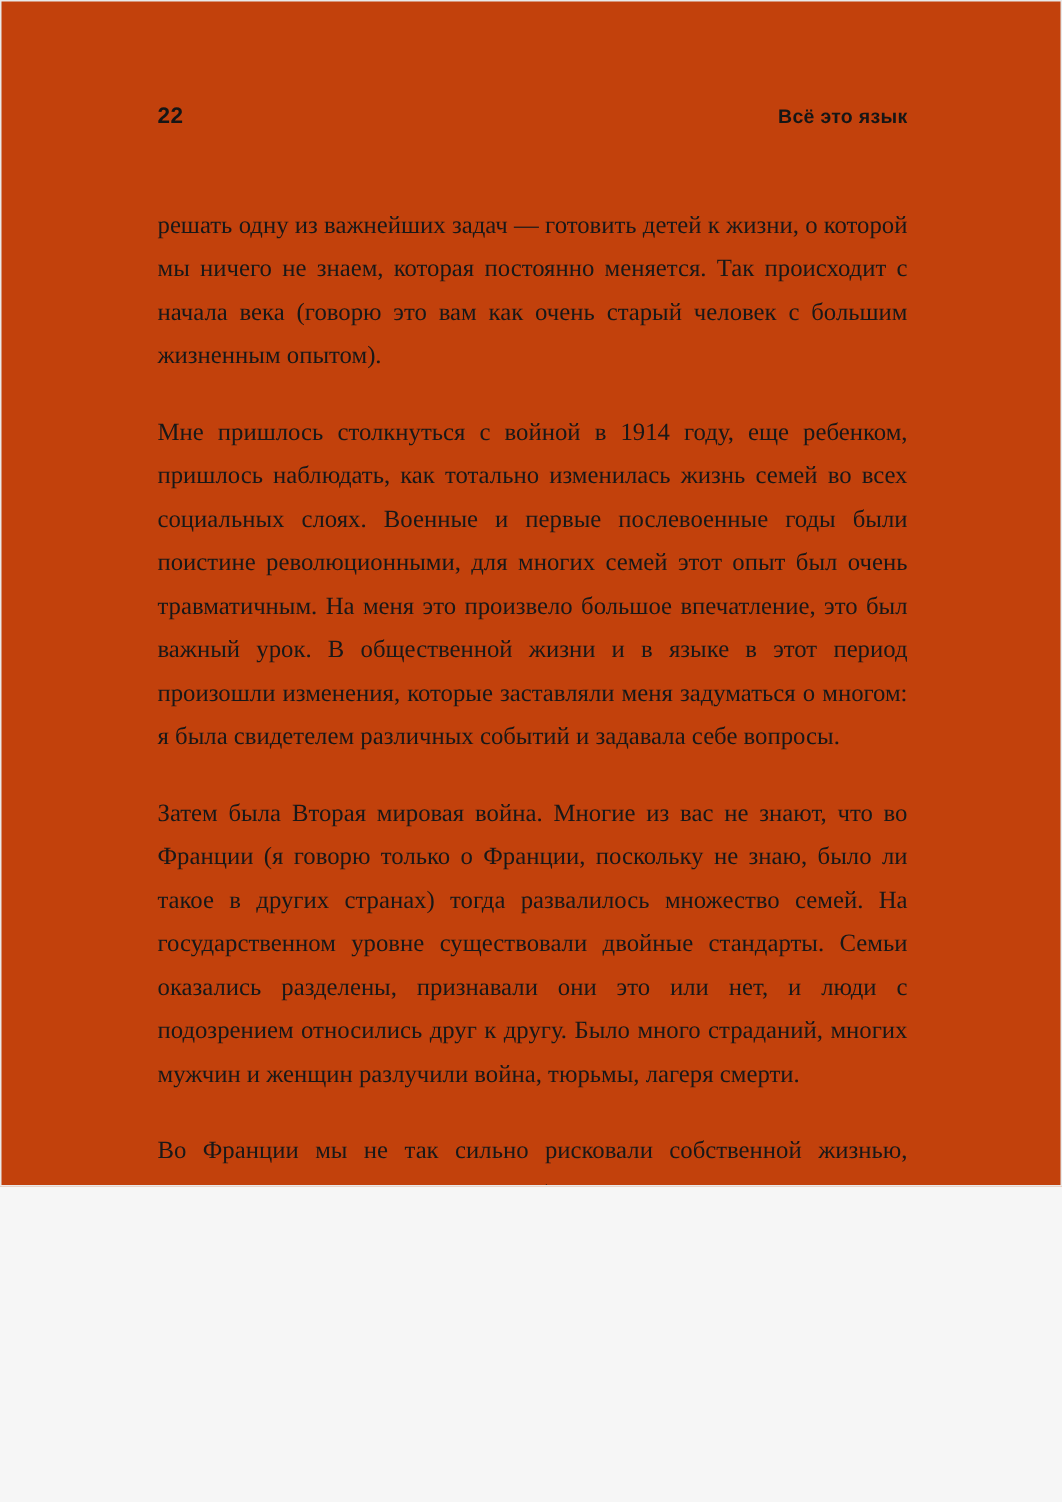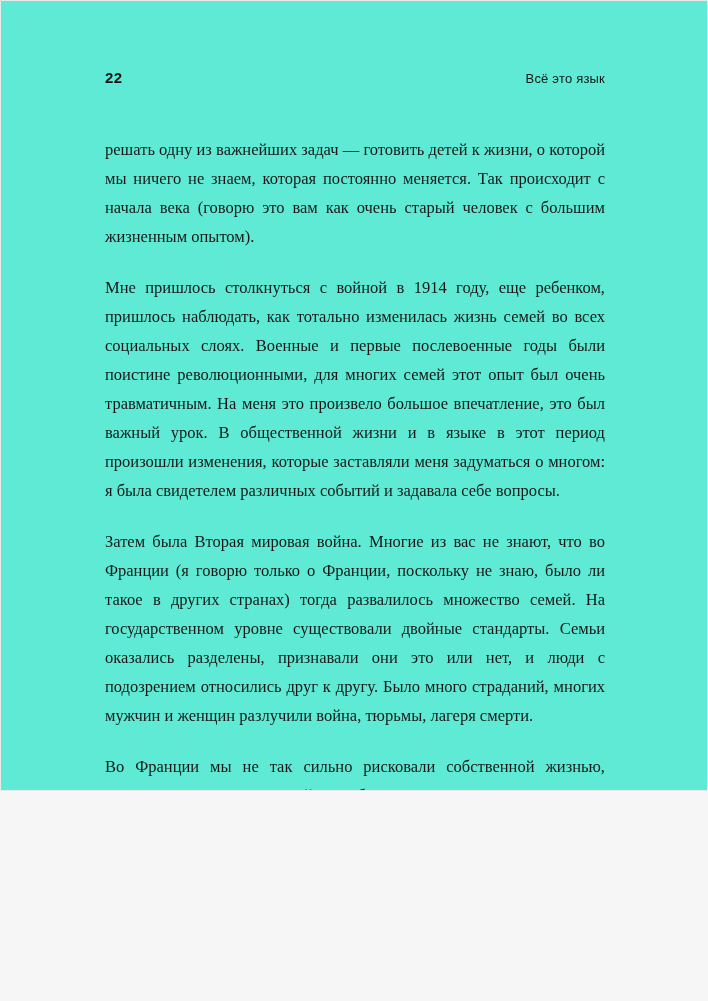--- a/index.html
+++ b/index.html
@@ -5,21 +5,21 @@
     html, body {
       margin: 0;
       padding: 0;
       background: #f6f6f6;
     }
     .page {
       position: relative;
       width: 708px;
       height: 791px;
       margin: 0 auto;
-      background: #5eead4;
+      background: #c2410c;
       box-sizing: border-box;
       border: 1px solid #e9e9e9;
       overflow: hidden;
       padding-left: 20px;
     }
     .page-header {
       position: absolute;
       top: 68px;
       left: 104px;
       width: 500px;
@@ -29,21 +29,21 @@
       font-family: "Liberation Sans", sans-serif;
       color: #161616;
     }
     .page-number {
       font-size: 15px;
       font-weight: 700;
       letter-spacing: 0.3px;
     }
     .running-title {
       font-size: 13px;
-      font-weight: 400;
+      font-weight: 700;
       letter-spacing: 0.2px;
     }
     .page-body {
       position: absolute;
       top: 134px;
       left: 104px;
       width: 500px;
       font-family: "Liberation Serif", "DejaVu Serif", serif;
       font-size: 16.5px;
       line-height: 29px;

